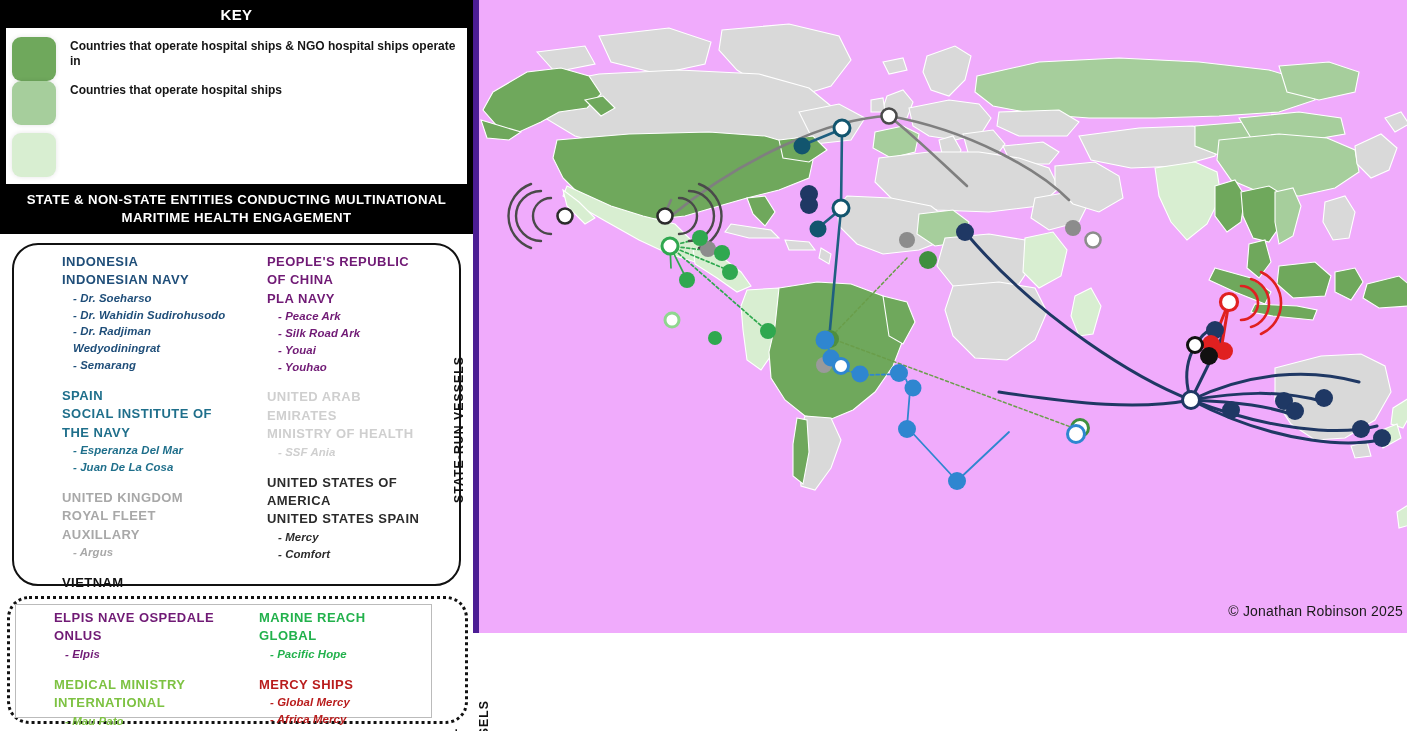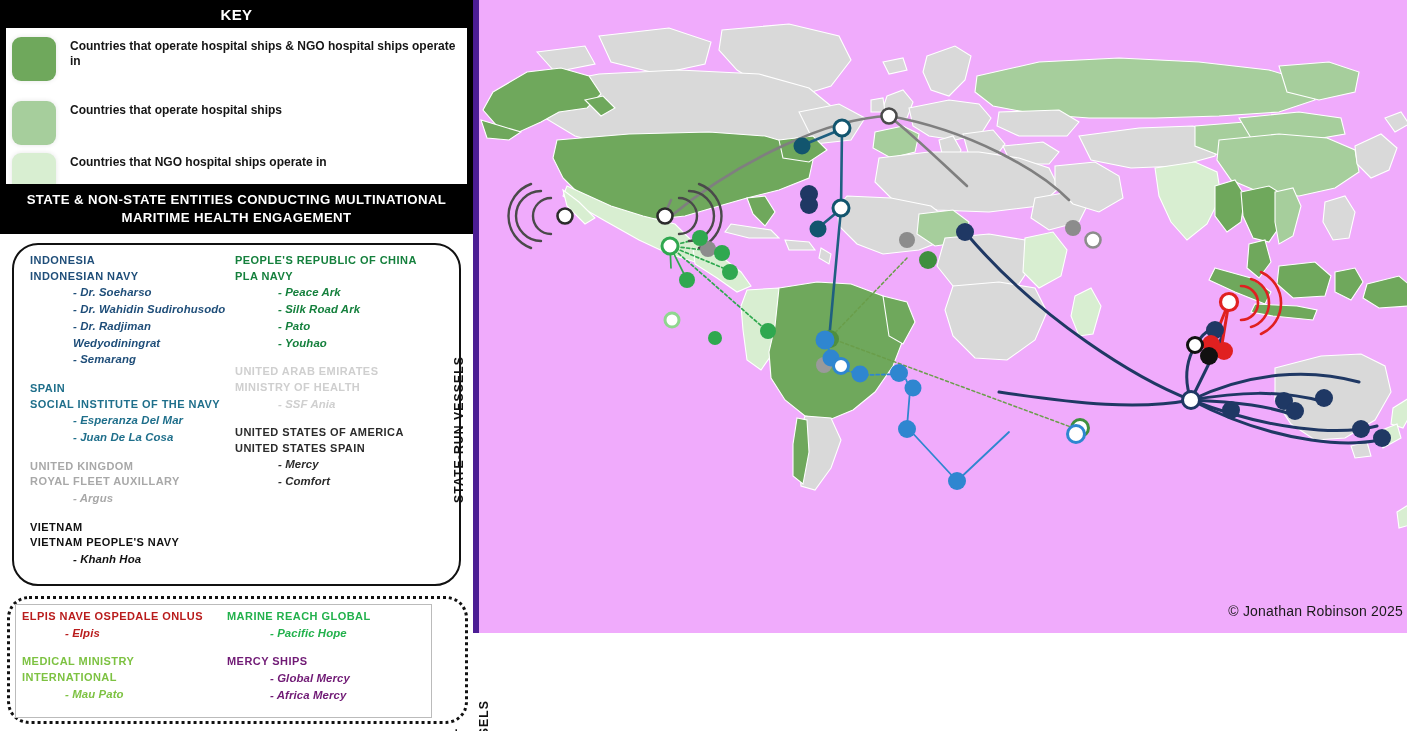--- a/index.html
+++ b/index.html
@@ -25,39 +25,39 @@
   .key-row{display:flex;align-items:flex-start;padding:0 6px;}
   .key-swatch{
     width:44px;height:44px;border-radius:9px;flex:0 0 auto;margin-right:14px;
     box-shadow:0 0 5px rgba(0,0,0,.10);
   }
   .key-label{
     font-size:12px;font-weight:bold;color:#151515;line-height:1.25;
     padding-top:2px;max-width:390px;
   }
   #kr1{margin-top:9px;}
-  #kr2{margin-top:20px;}
+  #kr2{margin-top:0;}
   #kr3{margin-top:8px;}
 
   #entities-header{
     position:absolute;top:184px;left:0;width:473px;height:50px;
     font-size:13.2px;line-height:1.35;flex-direction:column;padding:0 16px;
     box-sizing:border-box;
   }
 
   
   #state-box{
     position:absolute;top:243px;left:12px;width:449px;height:343px;
     border:2.4px solid #111;border-radius:26px;box-sizing:border-box;background:#fff;
   }
   #state-cols{position:absolute;top:8px;left:16px;width:400px;display:flex;}
   .col{width:205px;}
   .col.right{width:190px;}
   .grp{margin-bottom:13px;}
-  .grp .org{font-size:11px;font-weight:bold;letter-spacing:.45px;line-height:1.42;}
+  .grp .org{font-size:13px;font-weight:bold;letter-spacing:.45px;line-height:1.42;margin-left:32px;}
   .grp .ship{font-size:11.4px;font-weight:bold;font-style:italic;line-height:1.47;letter-spacing:.1px;margin-left:43px;}
 
   .vert-label{
     position:absolute;writing-mode:vertical-rl;transform:rotate(180deg);
     font-size:12.2px;font-weight:bold;letter-spacing:1.1px;color:#111;
   }
   #state-vert{top:356px;left:452px;}
 
   
   #ngo-box{
@@ -97,21 +97,20 @@
       <div id="kr1" class="key-row">
         <div class="key-swatch" style="background:#6fa85c"></div>
         <div class="key-label">Countries that operate hospital ships &amp; NGO hospital ships operate in</div>
       </div>
       <div id="kr2" class="key-row">
         <div class="key-swatch" style="background:#a6ce9c"></div>
         <div class="key-label">Countries that operate hospital ships</div>
       </div>
       <div id="kr3" class="key-row">
         <div class="key-swatch" style="background:#d8eed1"></div>
-        <div class="key-label">Countries that NGO hospital ships operate in</div>
       </div>
     </div>
 
     <div id="entities-header" class="bar-black">
       <div>STATE &amp; NON-STATE ENTITIES CONDUCTING MULTINATIONAL</div>
       <div>MARITIME HEALTH ENGAGEMENT</div>
     </div>
 
     <div id="state-box">
       <div id="state-cols">
@@ -137,26 +136,26 @@
             <div class="ship">- Argus</div>
           </div>
           <div class="grp" style="color:#111111">
             <div class="org">VIETNAM</div>
             <div class="org">VIETNAM PEOPLE'S NAVY</div>
             <div class="ship">- Khanh Hoa</div>
           </div>
         </div>
 
         <div class="col right">
-          <div class="grp" style="color:#15803d">
+          <div class="grp" style="color:#701a75">
             <div class="org">PEOPLE'S REPUBLIC OF CHINA</div>
             <div class="org">PLA NAVY</div>
             <div class="ship">- Peace Ark</div>
             <div class="ship">- Silk Road Ark</div>
-            <div class="ship">- Pato</div>
+            <div class="ship">- Youai</div>
             <div class="ship">- Youhao</div>
           </div>
           <div class="grp" style="color:#cfcfcf">
             <div class="org">UNITED ARAB EMIRATES</div>
             <div class="org">MINISTRY OF HEALTH</div>
             <div class="ship">- SSF Ania</div>
           </div>
           <div class="grp" style="color:#2b2b2b">
             <div class="org">UNITED STATES OF AMERICA</div>
             <div class="org">UNITED STATES SPAIN</div>
@@ -166,35 +165,35 @@
         </div>
 
       </div>
     </div>
     <div id="state-vert" class="vert-label">STATE-RUN VESSELS</div>
 
     <div id="ngo-box">
       <div id="ngo-inner"></div>
       <div id="ngo-cols">
         <div class="ncol">
-          <div class="grp" style="color:#b91c1c">
+          <div class="grp" style="color:#701a75">
             <div class="org">ELPIS NAVE OSPEDALE ONLUS</div>
             <div class="ship">- Elpis</div>
           </div>
           <div class="grp" style="color:#7dc242">
             <div class="org">MEDICAL MINISTRY INTERNATIONAL</div>
             <div class="ship">- Mau Pato</div>
           </div>
         </div>
         <div class="ncol right">
           <div class="grp" style="color:#22b14c">
             <div class="org">MARINE REACH GLOBAL</div>
             <div class="ship">- Pacific Hope</div>
           </div>
-          <div class="grp" style="color:#701a75">
+          <div class="grp" style="color:#b91c1c">
             <div class="org">MERCY SHIPS</div>
             <div class="ship">- Global Mercy</div>
             <div class="ship">- Africa Mercy</div>
           </div>
         </div>
       </div>
     </div>
     <div id="ngo-vert" class="vert-label">NGO-RUN VESSELS</div>
 
   </div>

